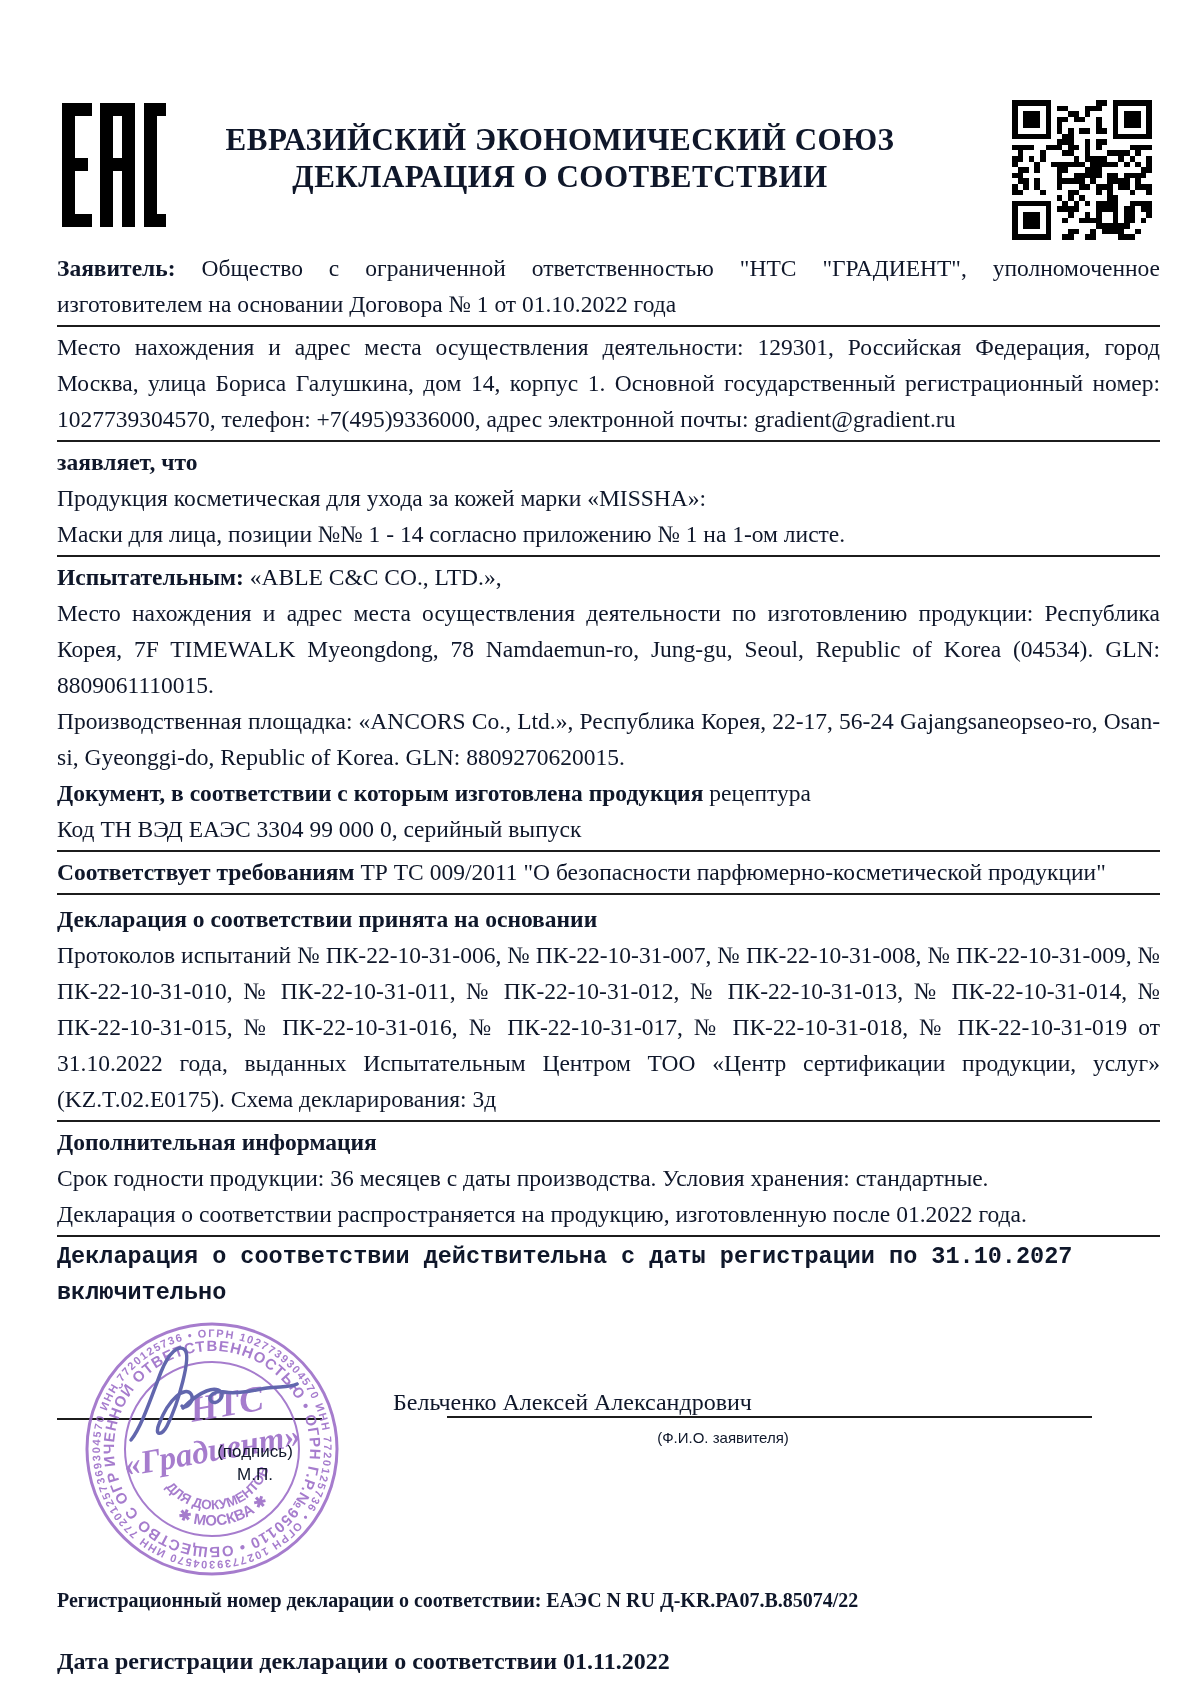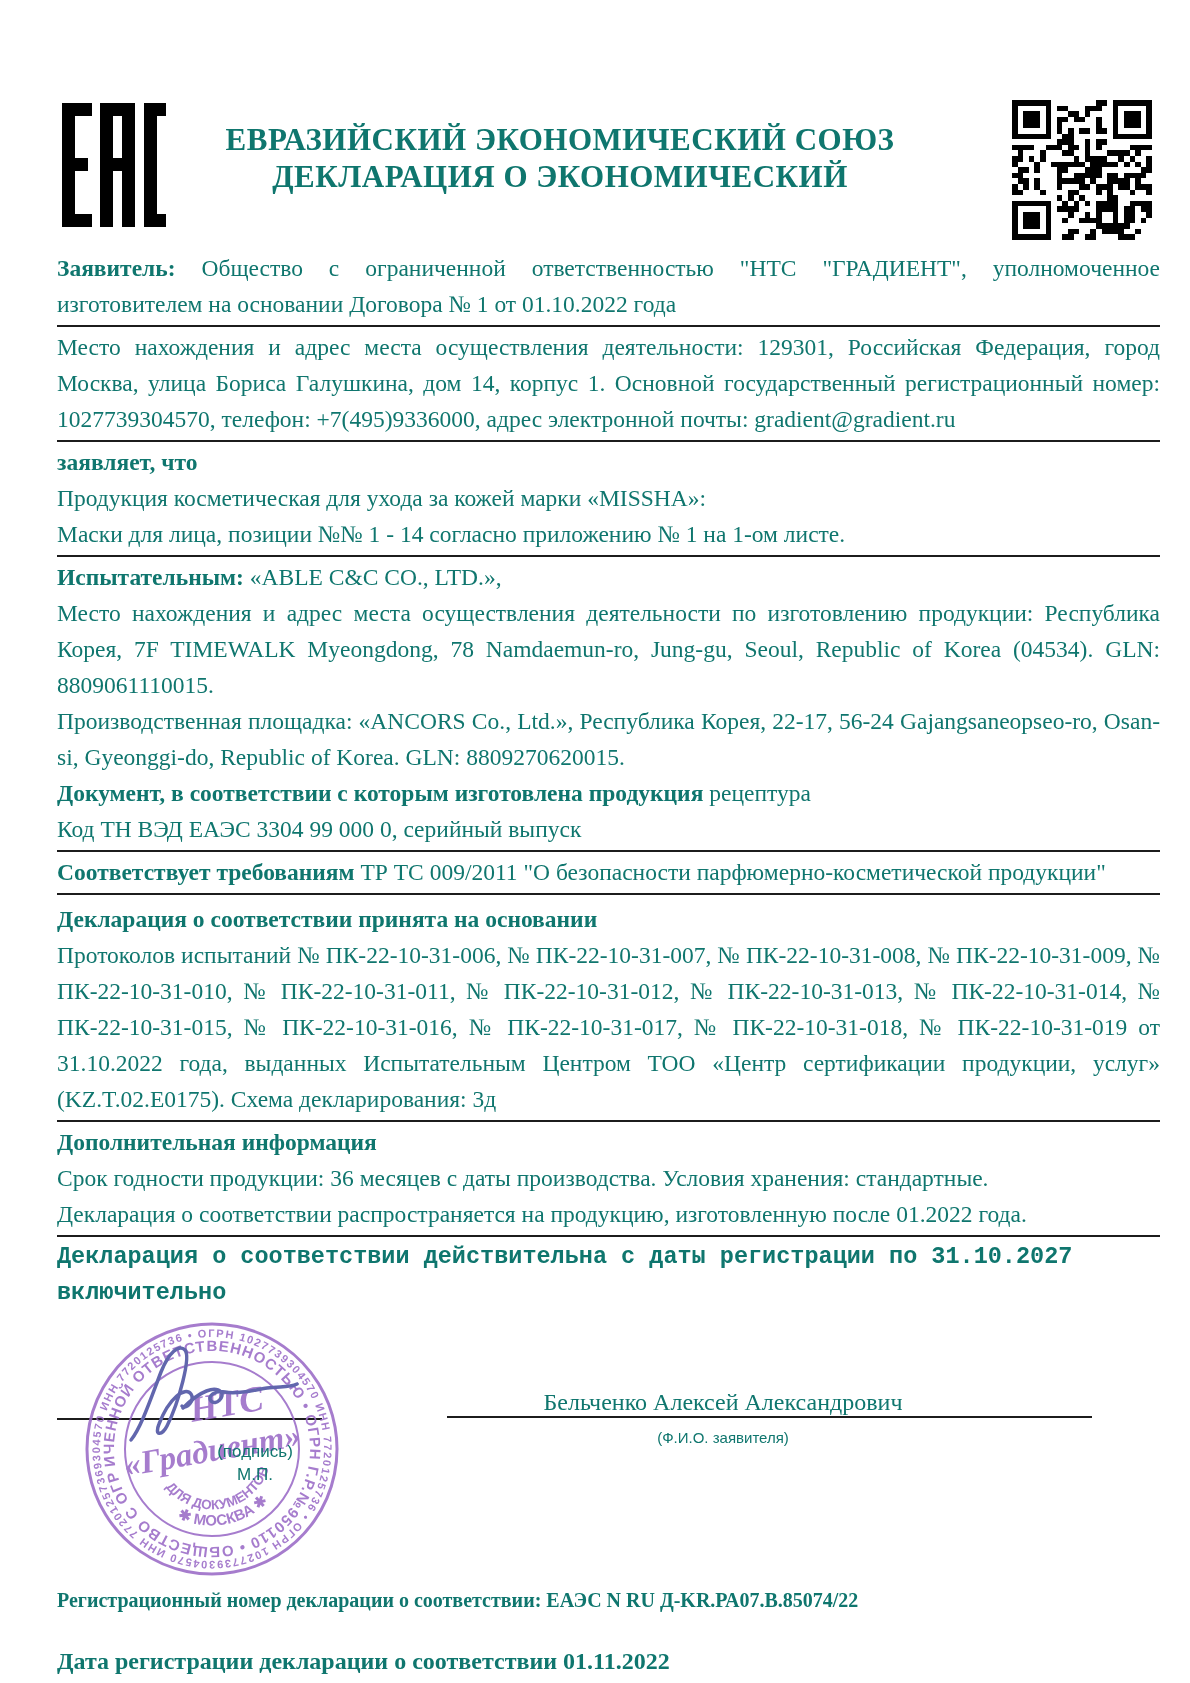--- a/index.html
+++ b/index.html
@@ -1,17 +1,17 @@
 <!DOCTYPE html>
 <html><head>
 <meta charset="utf-8">
 <style>
   html,body{margin:0;padding:0;background:#ffffff;}
   #page{position:relative;width:1190px;height:1683px;background:#fff;overflow:hidden;
-        font-family:"Liberation Serif","DejaVu Serif",serif;color:#0f766e;}
+        font-family:"Liberation Serif","DejaVu Serif",serif;color:#0f172a;}
   
   #eac-logo{position:absolute;left:62px;top:103px;width:104px;height:124px;}
   #doc-title{position:absolute;left:175px;top:121px;width:770px;text-align:center;
              font-weight:bold;font-size:31px;line-height:37px;letter-spacing:.5px;}
   #qr{position:absolute;left:1012px;top:100px;width:140px;height:140px;}
   
   #content{position:absolute;left:57px;top:248px;width:1103px;font-size:23.5px;line-height:36px;}
   .blk{border-bottom:2px solid #1c1c1c;padding:2px 0 3px 0;}
   .blk.noline{border-bottom:none;font-family:Liberation Mono, monospace;}
   .j{text-align:justify;}
@@ -19,21 +19,21 @@
   .lead{font-weight:bold;}
   
   #sig-zone{position:relative;height:258px;}
   .sigline{position:absolute;height:0;border-top:2px solid #1c1c1c;}
   #line-sign{left:0;top:104px;width:265px;}
   #line-fio{left:390px;top:102px;width:645px;}
   #lbl-sign{position:absolute;left:78px;top:120px;width:240px;text-align:center;
             font-family:"Liberation Sans",sans-serif;font-size:17px;z-index:5;}
   #lbl-mp{position:absolute;left:78px;top:143px;width:240px;text-align:center;
           font-family:"Liberation Sans",sans-serif;font-size:17px;z-index:5;}
-  #fio-name{position:absolute;left:336px;top:70px;width:660px;text-align:center;font-size:24px;}
+  #fio-name{position:absolute;left:336px;top:70px;width:660px;font-size:24px;}
   #lbl-fio{position:absolute;left:336px;top:106px;width:660px;text-align:center;
            font-family:"Liberation Sans",sans-serif;font-size:15px;}
   #stamp{position:absolute;left:27px;top:7px;width:256px;height:256px;opacity:.88;z-index:2;}
   #signature{position:absolute;left:60px;top:22px;width:200px;height:110px;z-index:3;}
   #reg-number{margin-top:10px;font-weight:bold;font-size:20px;}
   #reg-date{margin-top:25px;font-weight:bold;font-size:24px;}
 </style>
 </head>
 <body>
 
@@ -53,21 +53,21 @@
       <rect x="38" y="55" width="35" height="13"></rect>
 
       <rect x="82" y="0" width="13" height="124"></rect>
       <rect x="82" y="0" width="22" height="13"></rect>
       <rect x="82" y="111" width="22" height="13"></rect>
     </g>
   </svg>
 
   <div id="doc-title">
     <div>ЕВРАЗИЙСКИЙ ЭКОНОМИЧЕСКИЙ СОЮЗ</div>
-    <div>ДЕКЛАРАЦИЯ О ЭКОНОМИЧЕСКИЙ</div>
+    <div>ДЕКЛАРАЦИЯ О СООТВЕТСТВИИ</div>
   </div>
 
   <svg id="qr" viewBox="0 0 25 25" shape-rendering="crispEdges">
       <g fill="#000">
         <rect x="15" y="0" width="1" height="1"></rect>
         <rect x="16" y="0" width="1" height="1"></rect>
         <rect x="8" y="1" width="1" height="1"></rect>
         <rect x="9" y="1" width="1" height="1"></rect>
         <rect x="13" y="1" width="1" height="1"></rect>
         <rect x="14" y="1" width="1" height="1"></rect>

